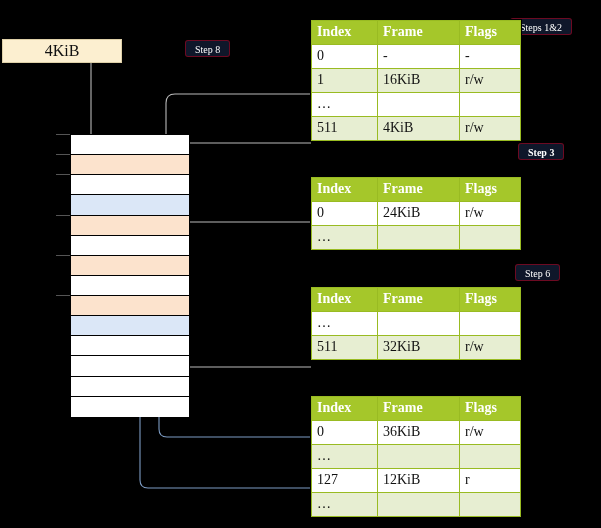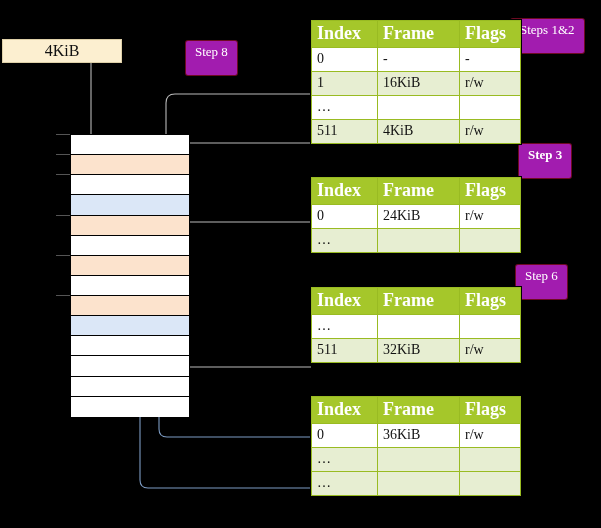--- a/index.html
+++ b/index.html
@@ -12,26 +12,26 @@
     width: 601px;
     height: 528px;
     background: #000000;
     overflow: hidden;
     font-family: "Liberation Serif", serif;
   }
 
   
   .badge {
     position: absolute;
-    background: #a21caf;
+    background: #0f172a;
     color: #ffffff;
     font-family: "Liberation Serif", serif;
-    font-size: 13px;
+    font-size: 10px;
     line-height: 1;
-    padding: 4px 9px 17px 9px;
+    padding: 4px 9px 1px 9px;
     border-radius: 2px;
     white-space: nowrap;
     box-shadow: 0 0 0 1px #6d0a22;
   }
 
   
   .kib-box {
     position: absolute;
     background: #fcefd0;
     border: 1px solid #ded0a8;
@@ -81,21 +81,21 @@
     text-align: left;
     vertical-align: middle;
     height: 18px;
     color: #111111;
     white-space: nowrap;
   }
   .ptable th {
     background: #a5c72a;
     color: #ffffff;
     font-weight: bold;
-    font-size: 18px;
+    font-size: 14px;
     margin-left: 12px;
   }
   .ptable tr.alt td { background: #e7eed2; }
   .ptable tr.plain td { background: #ffffff; }
   .ptable td.hl { background: #fbf59b; }
   .col-index { width: 55px; }
   .col-frame { width: 71px; }
   .col-flags { width: 50px; }
 
   
@@ -270,20 +270,25 @@
           <tr class="plain">
             <td class="col-index">0</td>
             <td class="col-frame">36KiB</td>
             <td class="col-flags">r/w</td>
           </tr>
           <tr class="alt">
             <td class="col-index">…</td>
             <td class="col-frame">&nbsp;</td>
             <td class="col-flags">&nbsp;</td>
           </tr>
+          <tr class="plain">
+            <td class="col-index">127</td>
+            <td class="col-frame">12KiB</td>
+            <td class="col-flags">r</td>
+          </tr>
           <tr class="alt">
             <td class="col-index">…</td>
             <td class="col-frame">&nbsp;</td>
             <td class="col-flags">&nbsp;</td>
           </tr>
         </tbody>
       </table>
     </div>
 
 </div>

